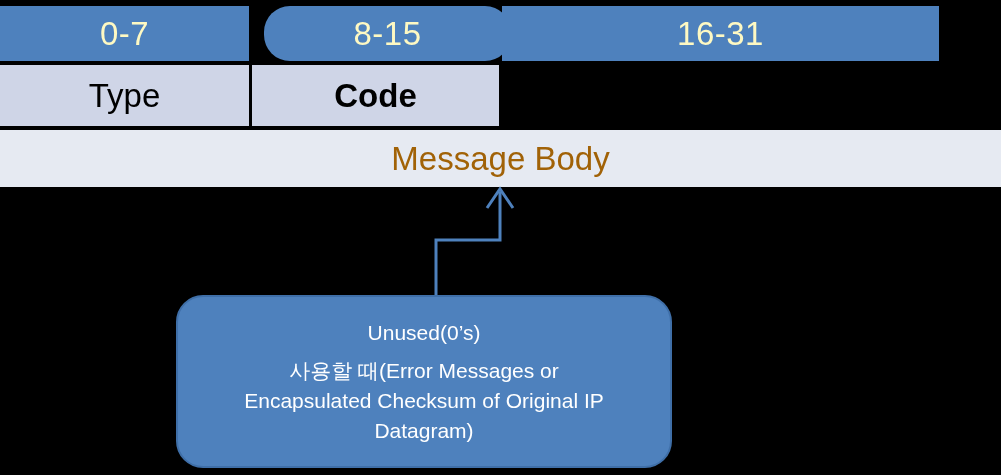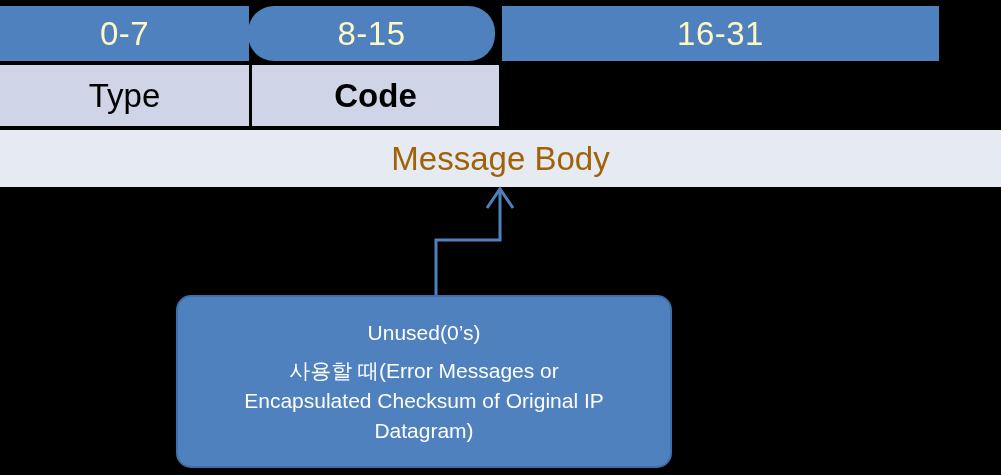--- a/index.html
+++ b/index.html
@@ -49,21 +49,21 @@
   .hdr {
     top: 0;
     height: 55px;
     background: #4E81BD;
     color: #fef9c3;
     font-size: 33px;
     letter-spacing: 0.5px;
     text-align: center;
   }
   .hdr-0 { left: 0;   width: 249px; }
-  .hdr-1 { left: 248px; width: 247px; border-radius: 26px; }
+  .hdr-1 { left: 264px; width: 247px; border-radius: 26px; }
   .hdr-2 { left: 502px; width: 437px; }
 
   
   .fld {
     top: 59px;
     height: 61px;
     background: #CFD5E7;
     color: #000000;
     font-size: 33px;
   }
@@ -95,21 +95,21 @@
   
   .callout {
     position: absolute;
     left: 176px;
     top: 295px;
     width: 496px;
     height: 173px;
     box-sizing: border-box;
     background: #4E81BD;
     border: 2px solid #3F6FA8;
-    border-radius: 15px;
+    border-radius: 27px;
     display: flex;
     flex-direction: column;
     align-items: flex-start;
     justify-content: center;
     color: #FFFFFF;
     padding: 4px 14px;
   }
   .callout-line {
     text-align: center;
     font-size: 21px;

